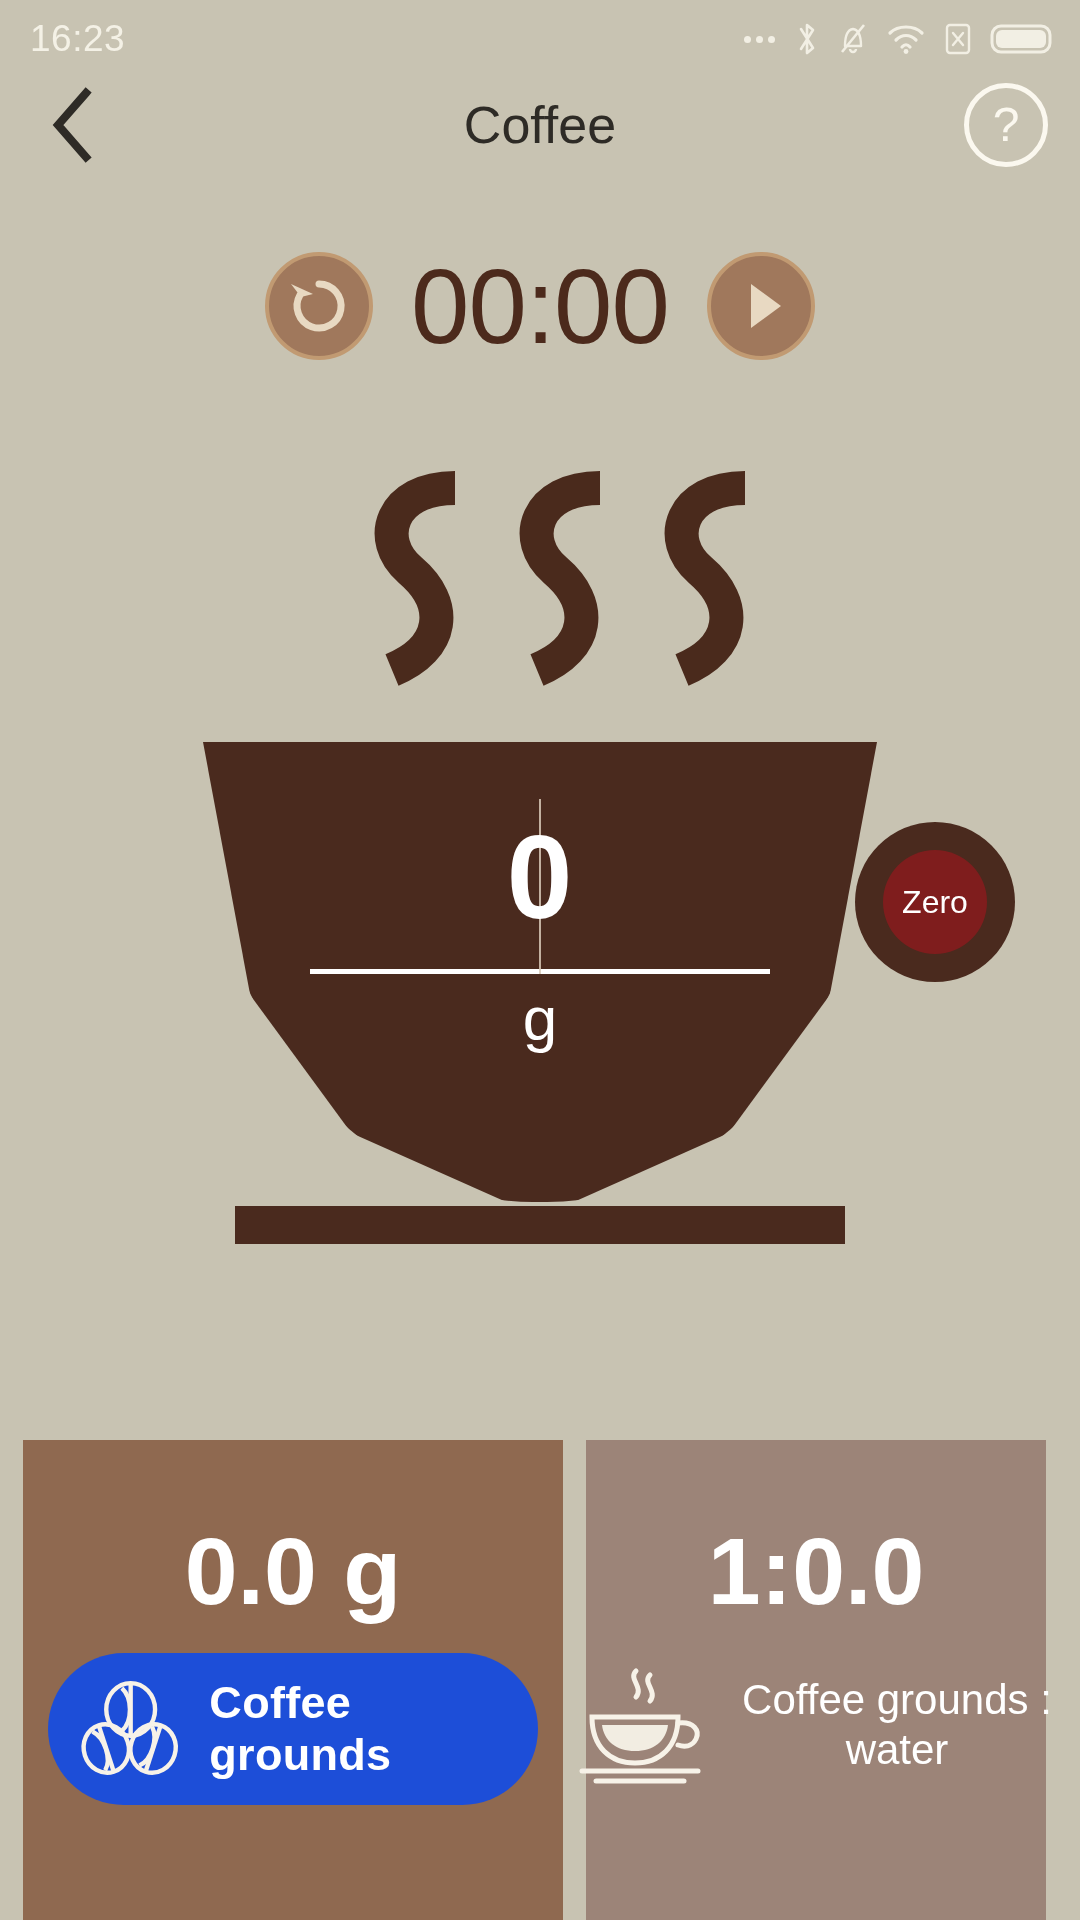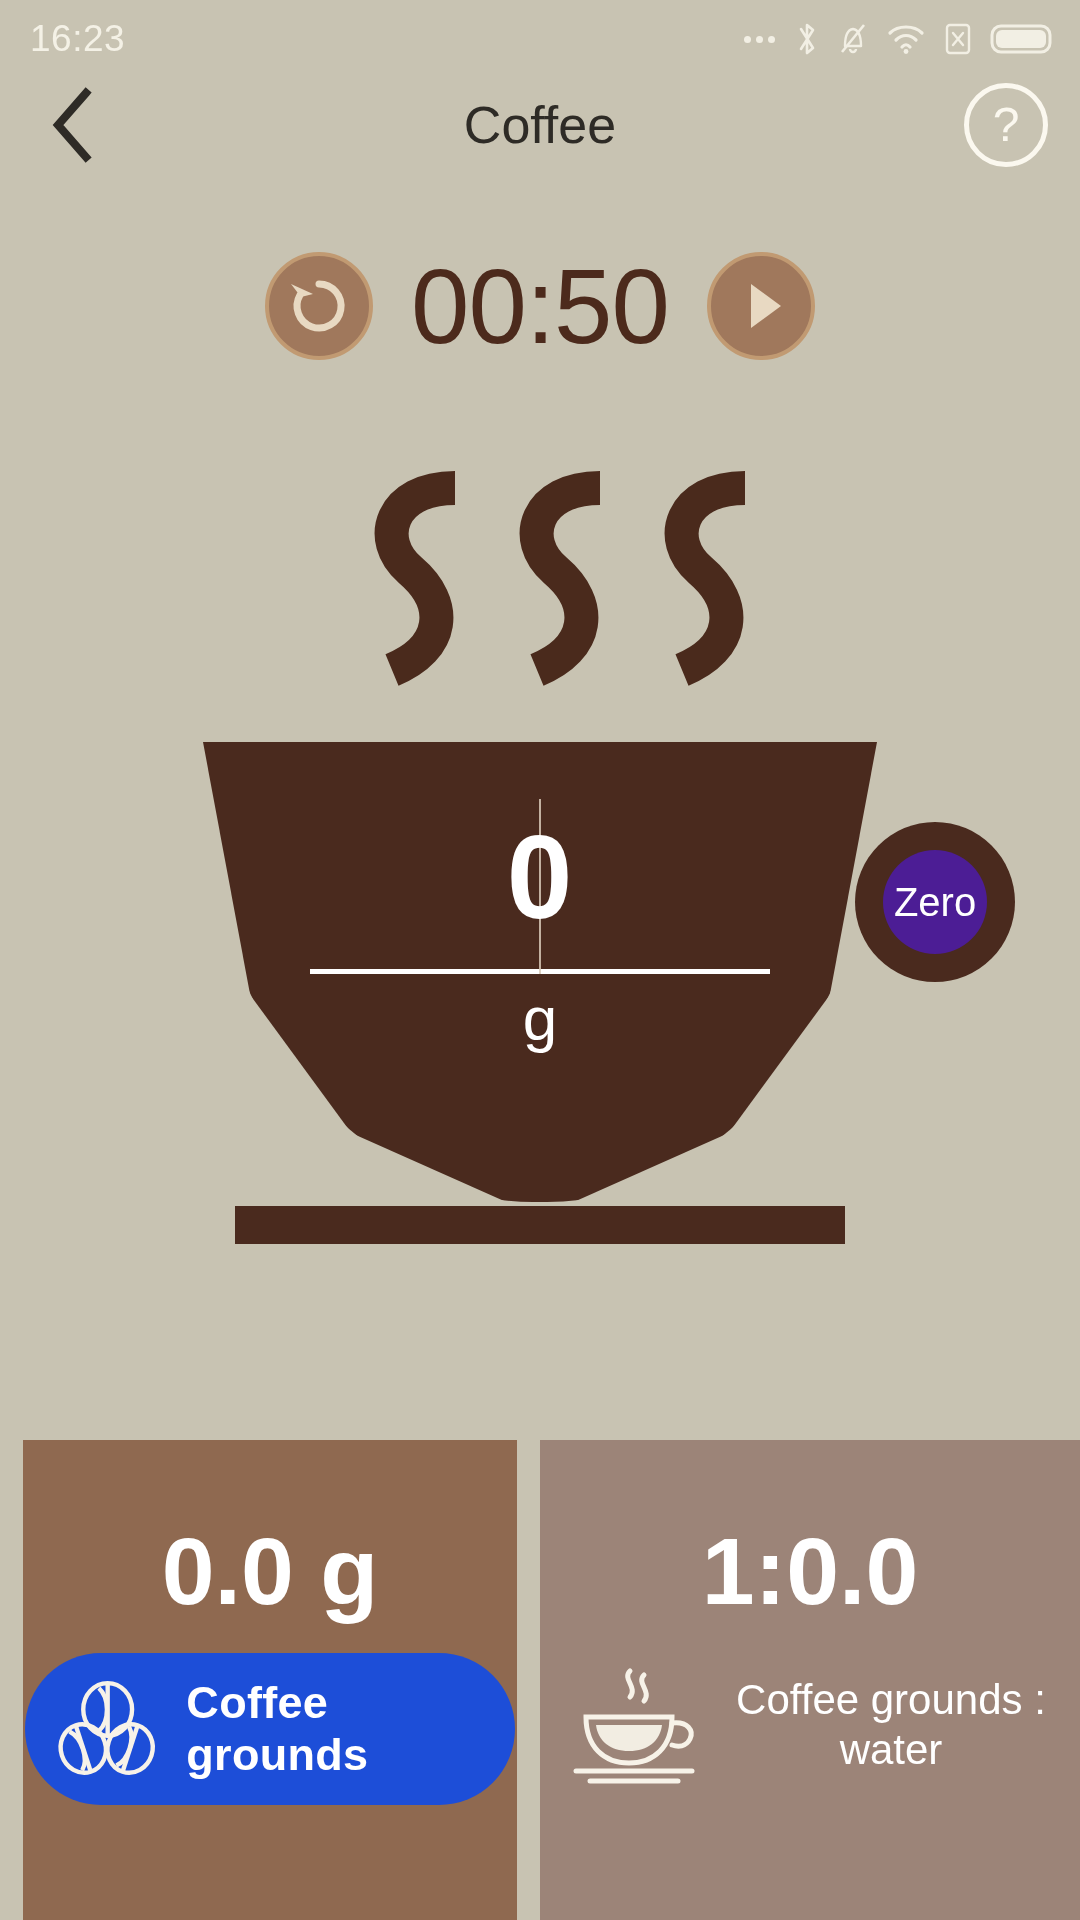--- a/index.html
+++ b/index.html
@@ -111,33 +111,33 @@
 
   
   .zero-btn{
     position:absolute; top:822px; left:855px;
     width:160px; height:160px; border-radius:50%;
     background:#4a2a1e;
     display:flex; align-items:center; justify-content:center;
   }
   .zero-inner{
     width:104px; height:104px; border-radius:50%;
-    background:#4c1d95;
-    display:flex; align-items:center; justify-content:center;
-    color:#ffffff; font-size:40px; font-weight:400;
+    background:#7f1d1d;
+    display:flex; align-items:center; justify-content:center;
+    color:#ffffff; font-size:32px; font-weight:400;
   }
 
   
   .bottom{
     position:absolute; left:0; top:1440px; width:1080px; height:480px;
     display:flex;
   }
   .panel{ height:480px; display:flex; flex-direction:column; align-items:center;margin-left:23px; }
   .panel-left{ width:540px; background:#8f6950; }
-  .panel-right{ width:540px; background:#9c8478; }
+  .panel-right{ width:460px; background:#9c8478; }
 
   .panel-value{
     color:#ffffff; font-weight:700; line-height:1;
     font-size:95px; margin-top:84px; letter-spacing:0px;
   }
   .grounds-pill{
     margin-top:34px;
     width:490px; height:152px; border-radius:76px;
     background:#1d4ed8;
     display:flex; align-items:center; gap:24px; padding-left:28px;
@@ -205,21 +205,21 @@
     </div>
   </div>
 
   <div class="timer-row">
     <div class="round-btn">
       <svg width="72" height="72" viewBox="0 0 72 72">
         <path d="M36 14 a22 22 0 1 1 -19 11" fill="none" stroke="#e8d9c2" stroke-width="7" stroke-linecap="round"></path>
         <path d="M8 14 L18 27 L30 24 Z" fill="#e8d9c2"></path>
       </svg>
     </div>
-    <div class="timer-value">00:50</div>
+    <div class="timer-value">00:00</div>
     <div class="round-btn">
       <svg width="64" height="64" viewBox="0 0 64 64">
         <path d="M22 10 L52 32 L22 54 Z" fill="#e8d9c2"></path>
       </svg>
     </div>
   </div>
 
   <div class="cup-area">
 
     <svg class="steam" viewBox="0 0 1080 250" preserveAspectRatio="none">

